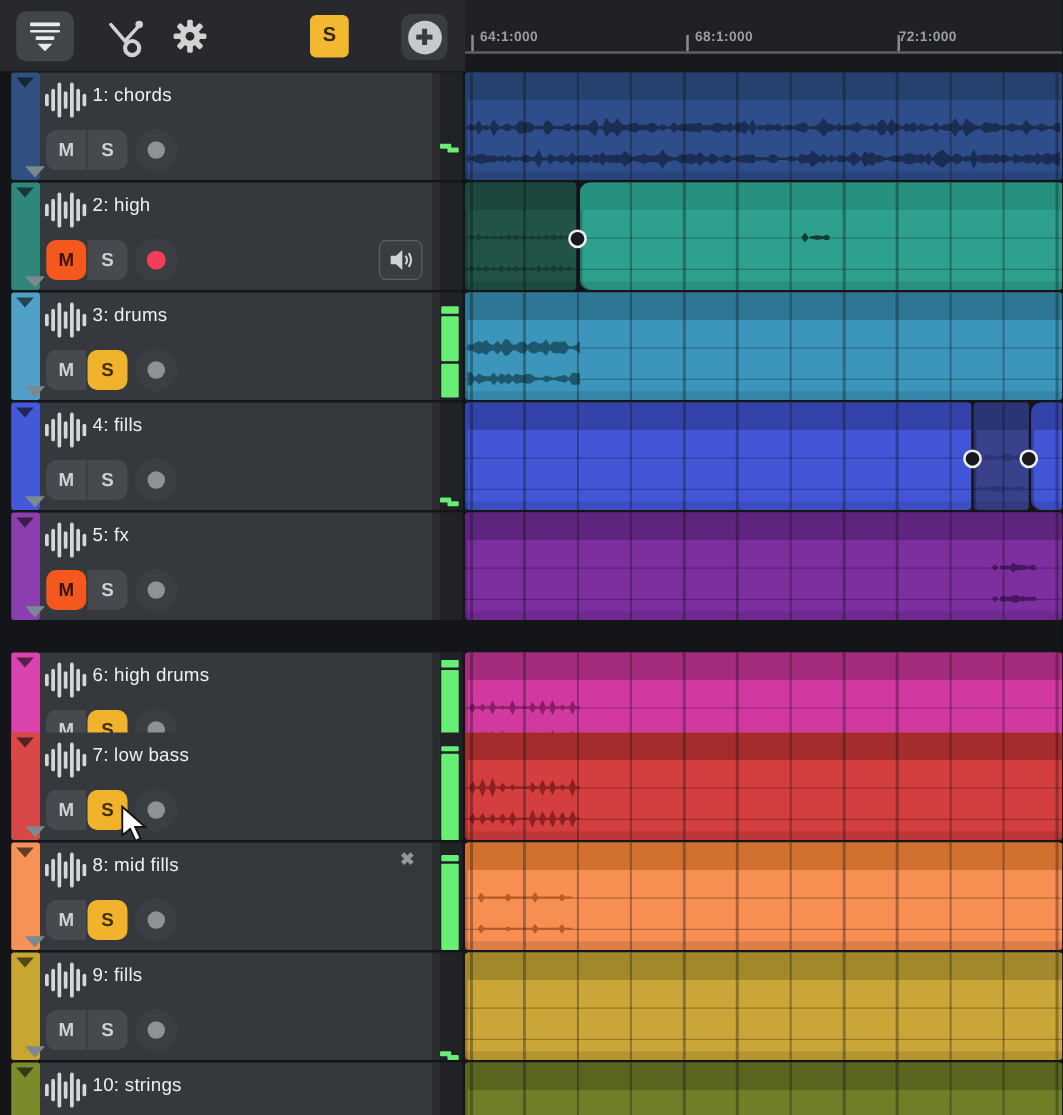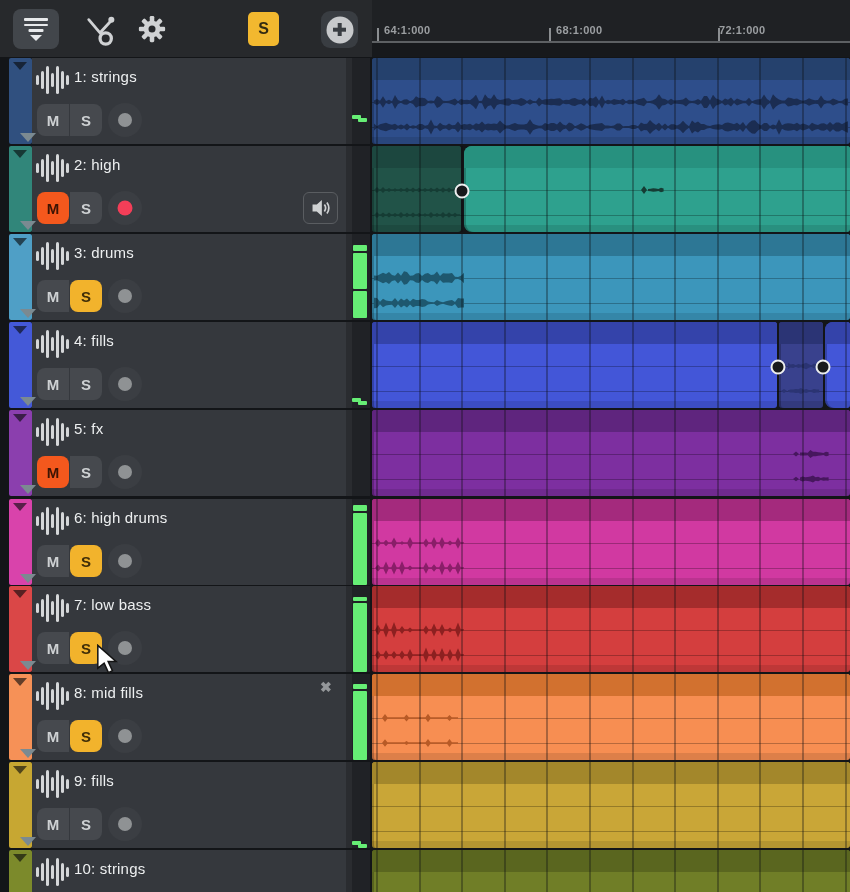--- a/index.html
+++ b/index.html
@@ -127,21 +127,21 @@
         <div class="panel"></div>
         <div class="wicon">
           <span style="height: 10px;"></span>
           <span style="height: 18px;"></span>
           <span style="height: 28px;"></span>
           <span style="height: 14px;"></span>
           <span style="height: 28px;"></span>
           <span style="height: 18px;"></span>
           <span style="height: 10px;"></span>
         </div>
-        <div class="tname">1: strings</div>
+        <div class="tname">1: chords</div>
         <button class="msbtn mbtn">M</button>
         <button class="msbtn sbtn">S</button>
         <div class="rec">
           <i></i>
         </div>
         <span class="gtri"></span>
         <div class="lane">
           <span class="meter" style="left: 6px; top: 57px; width: 9px; height: 3.5px;"></span>
           <span class="meter" style="left: 12px; top: 60px; width: 9px; height: 3.5px;"></span>
         </div>
@@ -326,21 +326,21 @@
           </div>
           <div class="chl" style="top: 44px;"></div>
           <div class="chl" style="top: 69px;"></div>
           <svg width="478" height="86" class="wav">
             <path d="M421,44L424,41.4L427,44L424,46.6ZM428.0,42.6L430.6,42.6L433.2,42.4L435.8,42.7L438.4,40.0L441.0,41.8L443.6,41.8L446.2,42.2L448.8,42.4L451.4,43.1L454.0,41.7L456.6,42.3L456.6,45.7L454.0,46.3L451.4,44.9L448.8,45.6L446.2,45.8L443.6,46.2L441.0,46.2L438.4,48.0L435.8,45.3L433.2,45.6L430.6,45.4L428.0,45.4Z" fill="#47175e" fill-opacity="1"></path>
             <path d="M421,69L424,66.7L427,69L424,71.3ZM428.0,67.5L430.6,66.6L433.2,67.3L435.8,67.1L438.4,66.6L441.0,65.6L443.6,67.2L446.2,66.8L448.8,67.9L451.4,67.3L454.0,67.6L456.6,67.3L456.6,70.7L454.0,70.4L451.4,70.7L448.8,70.1L446.2,71.2L443.6,70.8L441.0,72.4L438.4,71.4L435.8,70.9L433.2,70.7L430.6,71.4L428.0,70.5Z" fill="#47175e" fill-opacity="1"></path>
           </svg>
           <div class="grid"></div>
         </div>
       </div>
-      <div class="trow" style="top: 499px;">
+      <div class="trow" style="top: 522px;">
         <div class="strip" style="background: rgb(217, 67, 171);">
           <span class="stri"></span>
         </div>
         <div class="panel"></div>
         <div class="wicon">
           <span style="height: 10px;"></span>
           <span style="height: 18px;"></span>
           <span style="height: 28px;"></span>
           <span style="height: 14px;"></span>
           <span style="height: 28px;"></span>

